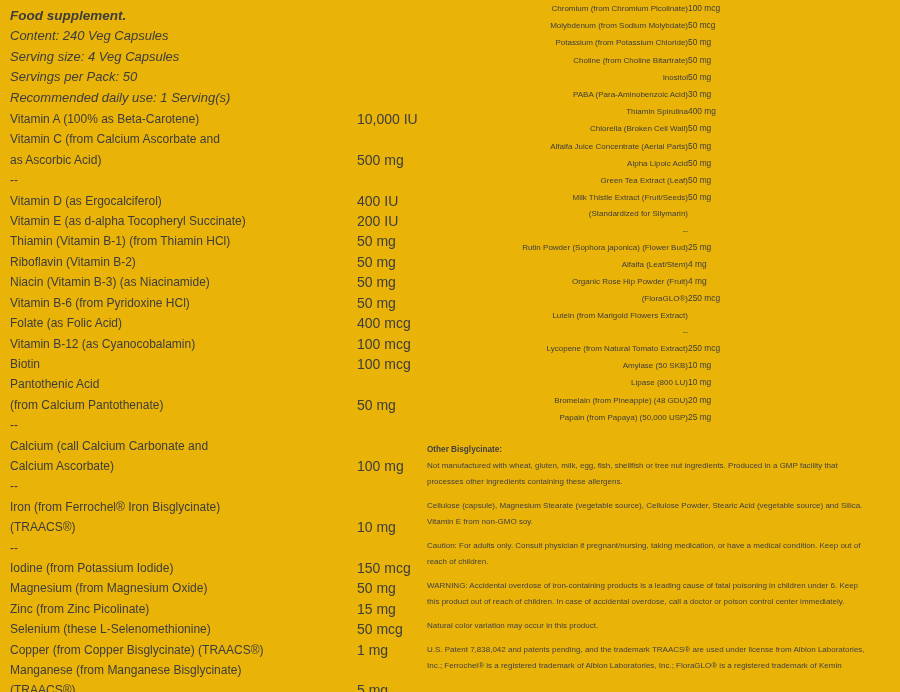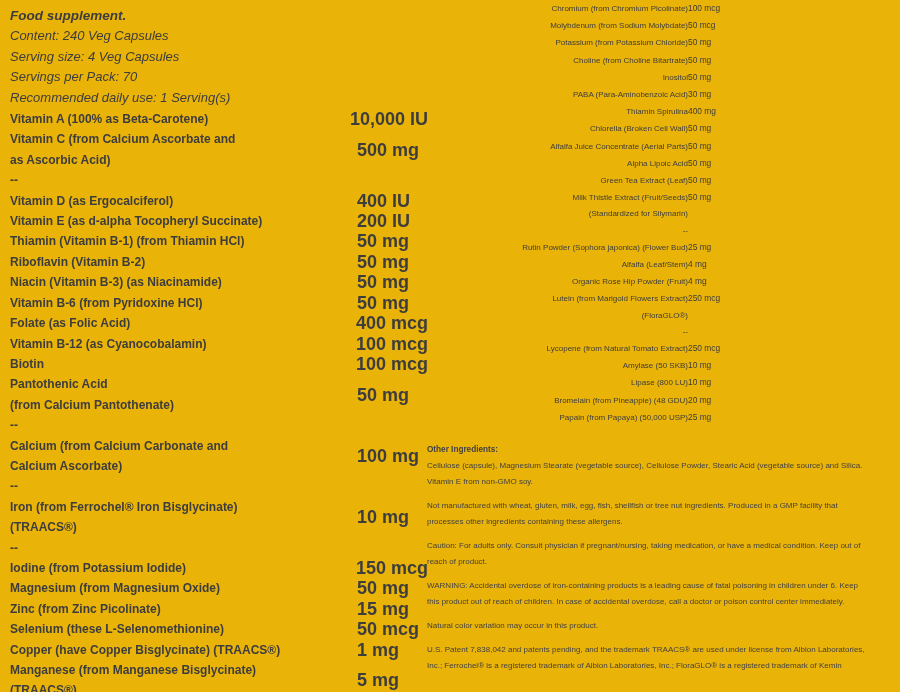--- a/index.html
+++ b/index.html
@@ -8,24 +8,24 @@
     font-family:"Liberation Sans","DejaVu Sans",sans-serif;color:#3d3d3d;
     -webkit-font-smoothing:antialiased;
   }
   .page{position:relative;width:900px;height:692px;background:#eab308;}
 
   
   .col-left{position:absolute;left:10px;top:6px;width:418px;}
   .hdr{font-style:italic;font-size:13px;line-height:20.4px;}
   .hdr-title{font-weight:bold;font-size:13.5px;}
   .items-left{margin-top:1px;}
-  .items-left .row{display:flex;align-items:center;font-weight:bold;}
+  .items-left .row{display:flex;align-items:flex-end;}
   .items-left .name{width:347px;font-size:12px;line-height:20.4px;}
   .items-left .nline{white-space:nowrap;line-height:20.4px;}
-  .items-left .amt{font-size:18px;line-height:20.4px;white-space:nowrap;flex:0 0 auto;}
+  .items-left .amt{font-size:14px;line-height:20.4px;white-space:nowrap;flex:0 0 auto;}
 
   
   .col-right{position:absolute;left:427px;top:0;width:473px;}
   .items-right .row{display:flex;align-items:baseline;}
   .items-right .name{width:261px;font-size:8px;line-height:16.2px;}
   .items-right .nline{white-space:nowrap;line-height:16.2px;text-align:right;}
   .items-right .amt{font-size:8.4px;line-height:16.2px;white-space:nowrap;flex:0 0 auto;}
 
   .notes{margin-top:16px;font-size:8px;line-height:16px;color:#424242;}
   .notes-heading{font-weight:bold;font-size:8.2px;line-height:16px;}
@@ -36,21 +36,21 @@
 </head>
 <body>
 
 <div class="page">
 
   <div class="col-left">
     <div class="hdr">
       <div class="hdr-title">Food supplement.</div>
       <div class="hdr-line">Content: 240 Veg Capsules</div>
       <div class="hdr-line">Serving size: 4 Veg Capsules</div>
-      <div class="hdr-line">Servings per Pack: 70</div>
+      <div class="hdr-line">Servings per Pack: 50</div>
       <div class="hdr-line">Recommended daily use: 1 Serving(s)</div>
     </div>
     <div class="items-left" id="left-items">
         <div class="row">
           <div class="name">
             <div class="nline">Vitamin A (100% as Beta-Carotene)</div>
           </div>
           <div class="amt">10,000 IU</div>
         </div>
         <div class="row">
@@ -128,21 +128,21 @@
           <div class="amt">50 mg</div>
         </div>
         <div class="row">
           <div class="name">
             <div class="nline">--</div>
           </div>
           <div class="amt"></div>
         </div>
         <div class="row">
           <div class="name">
-            <div class="nline">Calcium (from Calcium Carbonate and</div>
+            <div class="nline">Calcium (call Calcium Carbonate and</div>
             <div class="nline">Calcium Ascorbate)</div>
           </div>
           <div class="amt">100 mg</div>
         </div>
         <div class="row">
           <div class="name">
             <div class="nline">--</div>
           </div>
           <div class="amt"></div>
         </div>
@@ -178,21 +178,21 @@
           <div class="amt">15 mg</div>
         </div>
         <div class="row">
           <div class="name">
             <div class="nline">Selenium (these L-Selenomethionine)</div>
           </div>
           <div class="amt">50 mcg</div>
         </div>
         <div class="row">
           <div class="name">
-            <div class="nline">Copper (have Copper Bisglycinate) (TRAACS®)</div>
+            <div class="nline">Copper (from Copper Bisglycinate) (TRAACS®)</div>
           </div>
           <div class="amt">1 mg</div>
         </div>
         <div class="row">
           <div class="name">
             <div class="nline">Manganese (from Manganese Bisglycinate)</div>
             <div class="nline">(TRAACS®)</div>
           </div>
           <div class="amt">5 mg</div>
         </div>
@@ -293,22 +293,22 @@
           <div class="amt">4 mg</div>
         </div>
         <div class="row">
           <div class="name">
             <div class="nline">Organic Rose Hip Powder (Fruit)</div>
           </div>
           <div class="amt">4 mg</div>
         </div>
         <div class="row">
           <div class="name">
+            <div class="nline">(FloraGLO®)</div>
             <div class="nline">Lutein (from Marigold Flowers Extract)</div>
-            <div class="nline">(FloraGLO®)</div>
           </div>
           <div class="amt">250 mcg</div>
         </div>
         <div class="row">
           <div class="name">
             <div class="nline">--</div>
           </div>
           <div class="amt"></div>
         </div>
         <div class="row">
@@ -336,33 +336,33 @@
           <div class="amt">20 mg</div>
         </div>
         <div class="row">
           <div class="name">
             <div class="nline">Papain (from Papaya) (50,000 USP)</div>
           </div>
           <div class="amt">25 mg</div>
         </div>
       </div>
     <div class="notes">
-      <div class="notes-heading">Other Ingredients:</div>
+      <div class="notes-heading">Other Bisglycinate:</div>
       <div id="note-paras">
+          <div class="para">
+            <div class="pline">Not manufactured with wheat, gluten, milk, egg, fish, shellfish or tree nut ingredients. Produced in a GMP facility that</div>
+            <div class="pline">processes other ingredients containing these allergens.</div>
+          </div>
           <div class="para">
             <div class="pline">Cellulose (capsule), Magnesium Stearate (vegetable source), Cellulose Powder, Stearic Acid (vegetable source) and Silica.</div>
             <div class="pline">Vitamin E from non-GMO soy.</div>
           </div>
           <div class="para">
-            <div class="pline">Not manufactured with wheat, gluten, milk, egg, fish, shellfish or tree nut ingredients. Produced in a GMP facility that</div>
-            <div class="pline">processes other ingredients containing these allergens.</div>
-          </div>
-          <div class="para">
             <div class="pline">Caution: For adults only. Consult physician if pregnant/nursing, taking medication, or have a medical condition. Keep out of</div>
-            <div class="pline">reach of product.</div>
+            <div class="pline">reach of children.</div>
           </div>
           <div class="para">
             <div class="pline">WARNING: Accidental overdose of iron-containing products is a leading cause of fatal poisoning in children under 6. Keep</div>
             <div class="pline">this product out of reach of children. In case of accidental overdose, call a doctor or poison control center immediately.</div>
           </div>
           <div class="para">
             <div class="pline">Natural color variation may occur in this product.</div>
           </div>
           <div class="para">
             <div class="pline">U.S. Patent 7,838,042 and patents pending, and the trademark TRAACS® are used under license from Albion Laboratories,</div>

